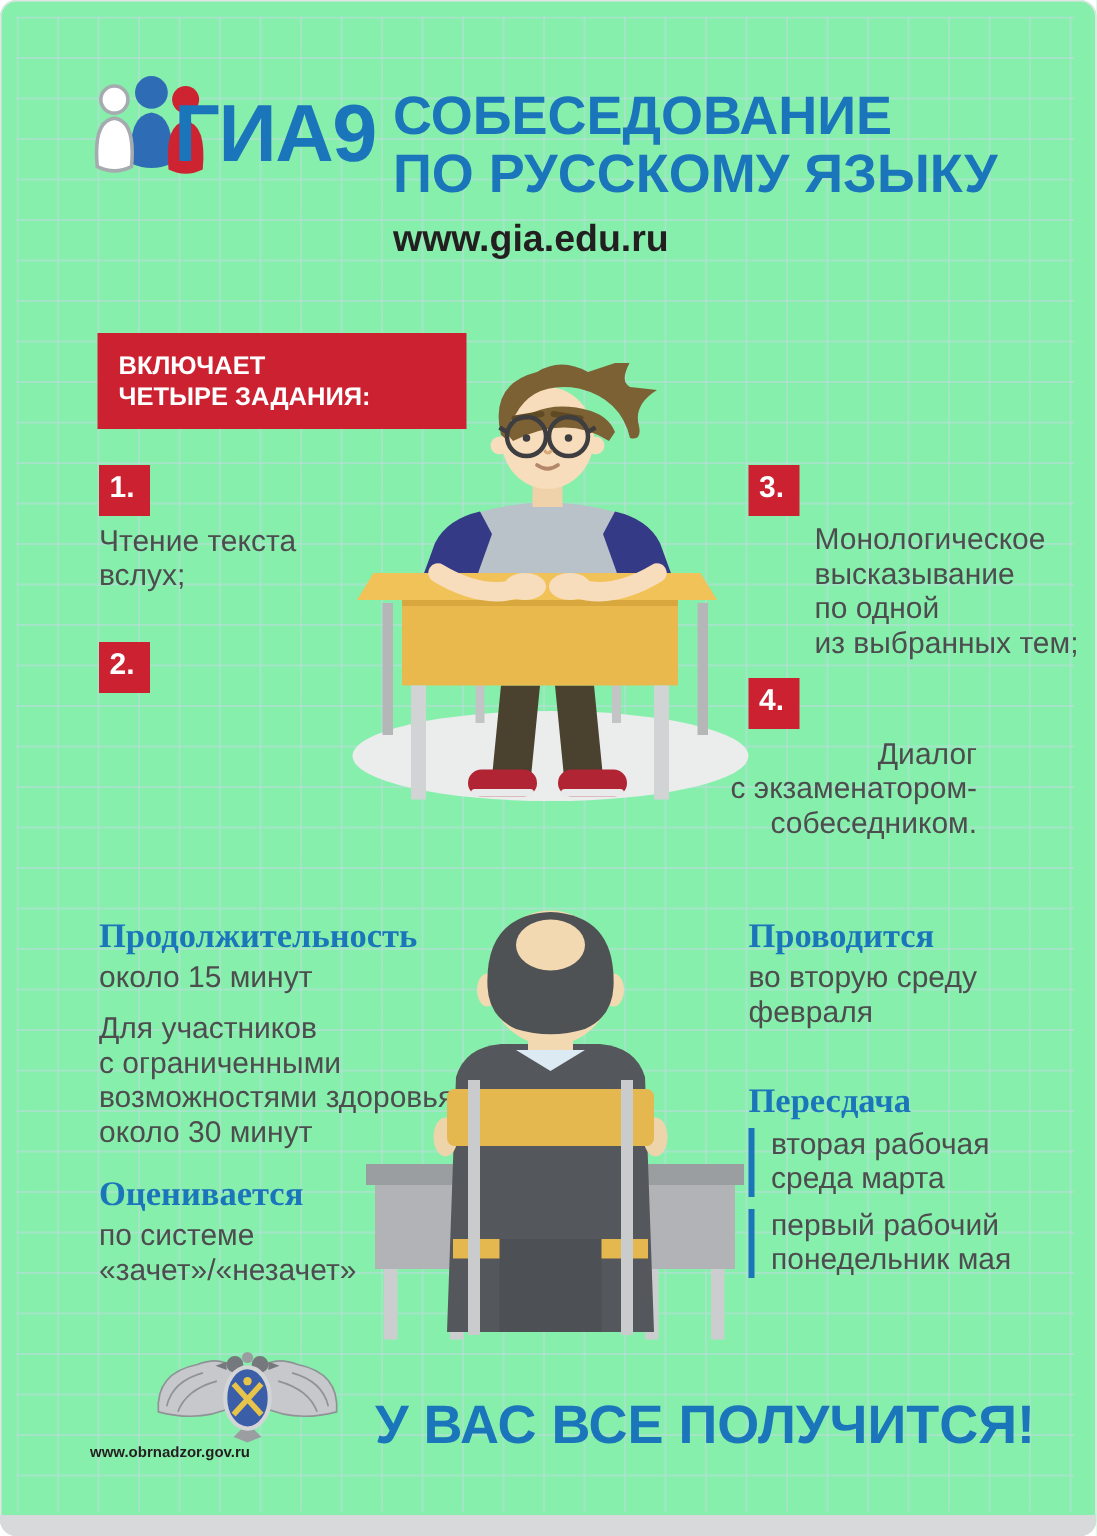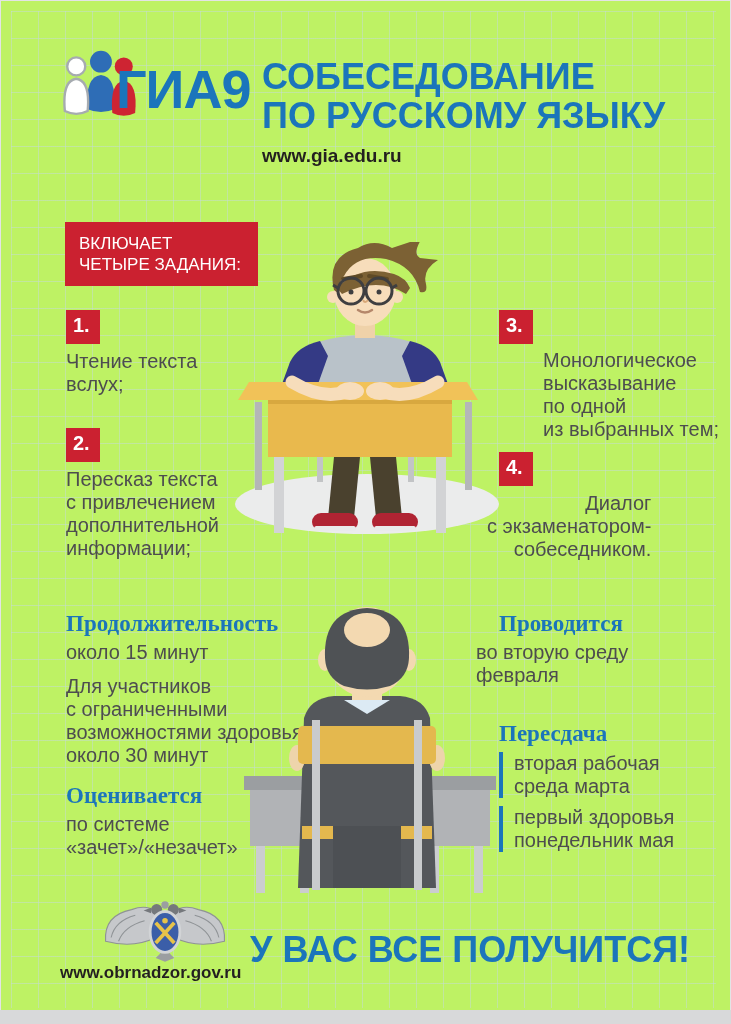--- a/index.html
+++ b/index.html
@@ -1,59 +1,60 @@
 <!DOCTYPE html>
 <html style="--blue: #1b75bb; --red: #cb2130; --body_text: #4d4d4f; --black: #231f20; --desk_yellow: #e9b94d; --grid_line: #dbe5ee;"><head>
 <meta charset="utf-8">
 <style>
   :root{
     --blue:#1b75bb; --red:#cb2130; --body_text:#4d4d4f; --black:#231f20;
     --desk_yellow:#e9b94d; --grid_line:#dbe5ee;
   }
   html,body{margin:0;padding:0;background:#fff;}
   .page{
-    position:relative;width:731px;height:1024px;background:#bef264;overflow:hidden;
+    position:relative;width:731px;height:1024px;background:#86efac;overflow:hidden;
     font-family:"Liberation Sans",sans-serif;
     box-shadow:inset 0 0 0 1px #e3e4e5;
+    border-radius:11px;
   }
   .grid{
     position:absolute;left:11px;right:15px;top:11px;bottom:16px;
     background-image:
       linear-gradient(to right, rgba(199,216,229,.45) 1px, transparent 1px),
       linear-gradient(to bottom, rgba(199,216,229,.45) 1px, transparent 1px);
     background-size:27px 27px;
   }
   .abs{position:absolute;}
   .preline{white-space:pre-line;}
   .logo-text{
     font-size:54px;font-weight:bold;color:var(--blue);letter-spacing:-1px;line-height:1;
   }
   .title{
     font-size:36px;line-height:39px;font-weight:bold;color:var(--blue);letter-spacing:0px;
   }
-  .site{font-size:19px;font-weight:bold;color:var(--black);}
+  .site{font-size:25px;font-weight:bold;color:var(--black);}
   .badge{
-    background:var(--red);color:#fff;font-weight:normal;font-size:17px;line-height:21px;
-    width:193px;box-sizing:border-box;padding:11px 14px;
+    background:var(--red);color:#fff;font-weight:bold;font-size:17px;line-height:21px;
+    width:246px;box-sizing:border-box;padding:11px 14px;
   }
   .sq{
     width:34px;height:34px;background:var(--red);color:#fff;font-weight:bold;font-size:20px;
     box-sizing:border-box;padding:4px 0 0 7px;
   }
   .serif{
     font-family:Liberation Sans, sans-serif;color:var(--body_text);
     font-size:20px;line-height:23px;
   }
   .bluehead{
     font-family:"Liberation Serif",serif;font-weight:bold;color:var(--blue);font-size:23px;line-height:1;
   }
   .retake-row{display:flex;align-items:stretch;justify-content:space-between;}
   .retake-bar{width:4px;background:var(--blue);margin-right:11px;flex:0 0 4px;}
   .slogan{font-size:36px;font-weight:bold;color:var(--blue);letter-spacing:0px;}
-  .obr-site{font-size:17px;font-weight:bold;color:var(--black);text-align:center;}
+  .obr-site{font-size:10px;font-weight:bold;color:var(--black);text-align:center;}
   .bottom-strip{position:absolute;left:0;right:0;top:1010px;height:14px;background:#d8d9da;}
 </style>
 </head>
 <body>
 
 <div class="page">
   <div class="grid"></div>
 
   <div class="abs" style="left:62px;top:50px;width:76px;height:86px;">
     <svg viewBox="0 0 80 90" width="76" height="86">
@@ -72,24 +73,20 @@
   <div class="abs site" style="left:262px;top:145px;">www.gia.edu.ru</div>
 
   <div class="abs badge preline" style="left:65px;top:222px;">ВКЛЮЧАЕТ
 ЧЕТЫРЕ ЗАДАНИЯ:</div>
 
   <div class="abs sq" style="left:66px;top:310px;">1.</div>
   <div class="abs serif preline" style="left:66px;top:350px;">Чтение текста
 вслух;</div>
 
   <div class="abs sq" style="left:66px;top:428px;">2.</div>
-  <div class="abs serif preline" style="left:66px;top:468px;">Пересказ текста
-с привлечением
-дополнительной
-информации;</div>
 
   <div class="abs sq" style="left:499px;top:310px;">3.</div>
   <div class="abs serif preline" style="left:499px;top:349px;padding-left:44px;">Монологическое
 высказывание
 по одной
 из выбранных тем;</div>
 
   <div class="abs sq" style="left:499px;top:452px;">4.</div>
   <div class="abs serif preline" style="left:487px;top:492px;text-align:right;">Диалог
 с экзаменатором-
@@ -148,31 +145,31 @@
   <div class="abs serif" style="left:66px;top:641px;">около 15 минут</div>
   <div class="abs serif preline" style="left:66px;top:675px;">Для участников
 с ограниченными
 возможностями здоровья
 около 30 минут</div>
   <div class="abs bluehead" style="left:66px;top:784px;">Оценивается</div>
   <div class="abs serif preline" style="left:66px;top:813px;">по системе
 «зачет»/«незачет»</div>
 
   <div class="abs bluehead" style="left:499px;top:612px;">Проводится</div>
-  <div class="abs serif preline" style="left:476px;top:641px;">во вторую среду
+  <div class="abs serif preline" style="left:499px;top:641px;">во вторую среду
 февраля</div>
   <div class="abs bluehead" style="left:499px;top:722px;">Пересдача</div>
   <div class="abs retake-row" style="left:499px;top:752px;">
     <div class="retake-bar"></div>
     <div class="serif preline">вторая рабочая
 среда марта</div>
   </div>
   <div class="abs retake-row" style="left:499px;top:806px;">
     <div class="retake-bar"></div>
-    <div class="serif preline">первый здоровья
+    <div class="serif preline">первый рабочий
 понедельник мая</div>
   </div>
 
   <div class="abs" style="left:240px;top:598px;width:260px;height:300px;">
     <svg viewBox="0 0 260 300" width="260" height="300">
 
       <rect x="4" y="178" width="252" height="14" fill="#9b9ea1"></rect>
       <rect x="10" y="192" width="66" height="56" fill="#b1b3b6"></rect>
       <rect x="184" y="192" width="66" height="56" fill="#b1b3b6"></rect>
       <rect x="16" y="248" width="9" height="47" fill="#cbcdcf"></rect>

